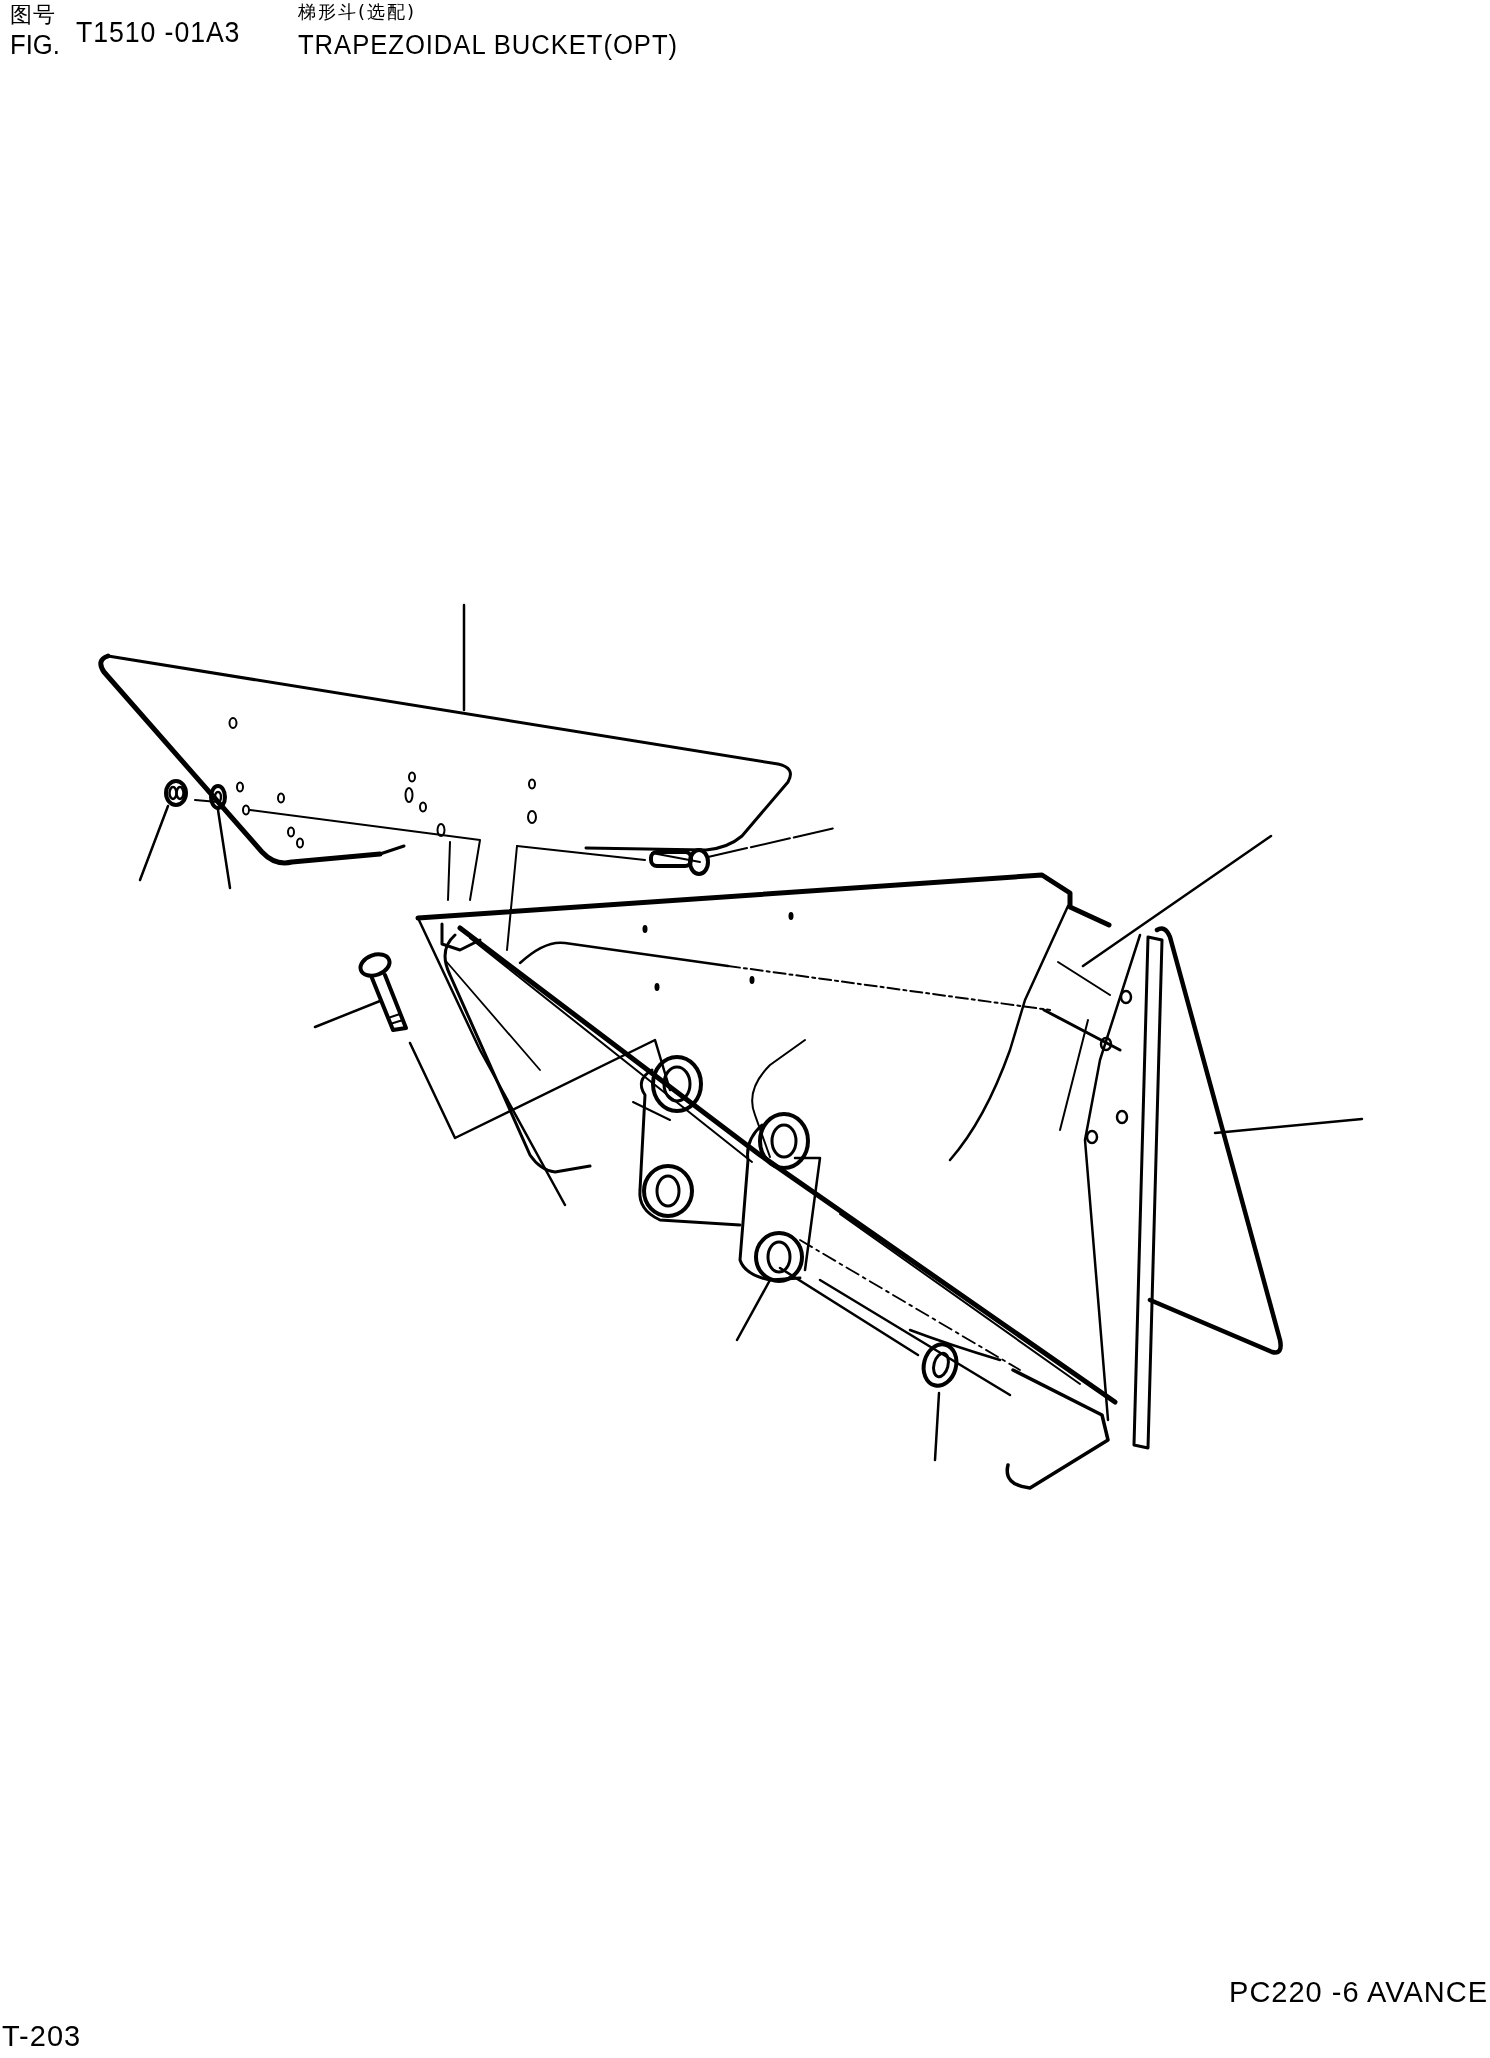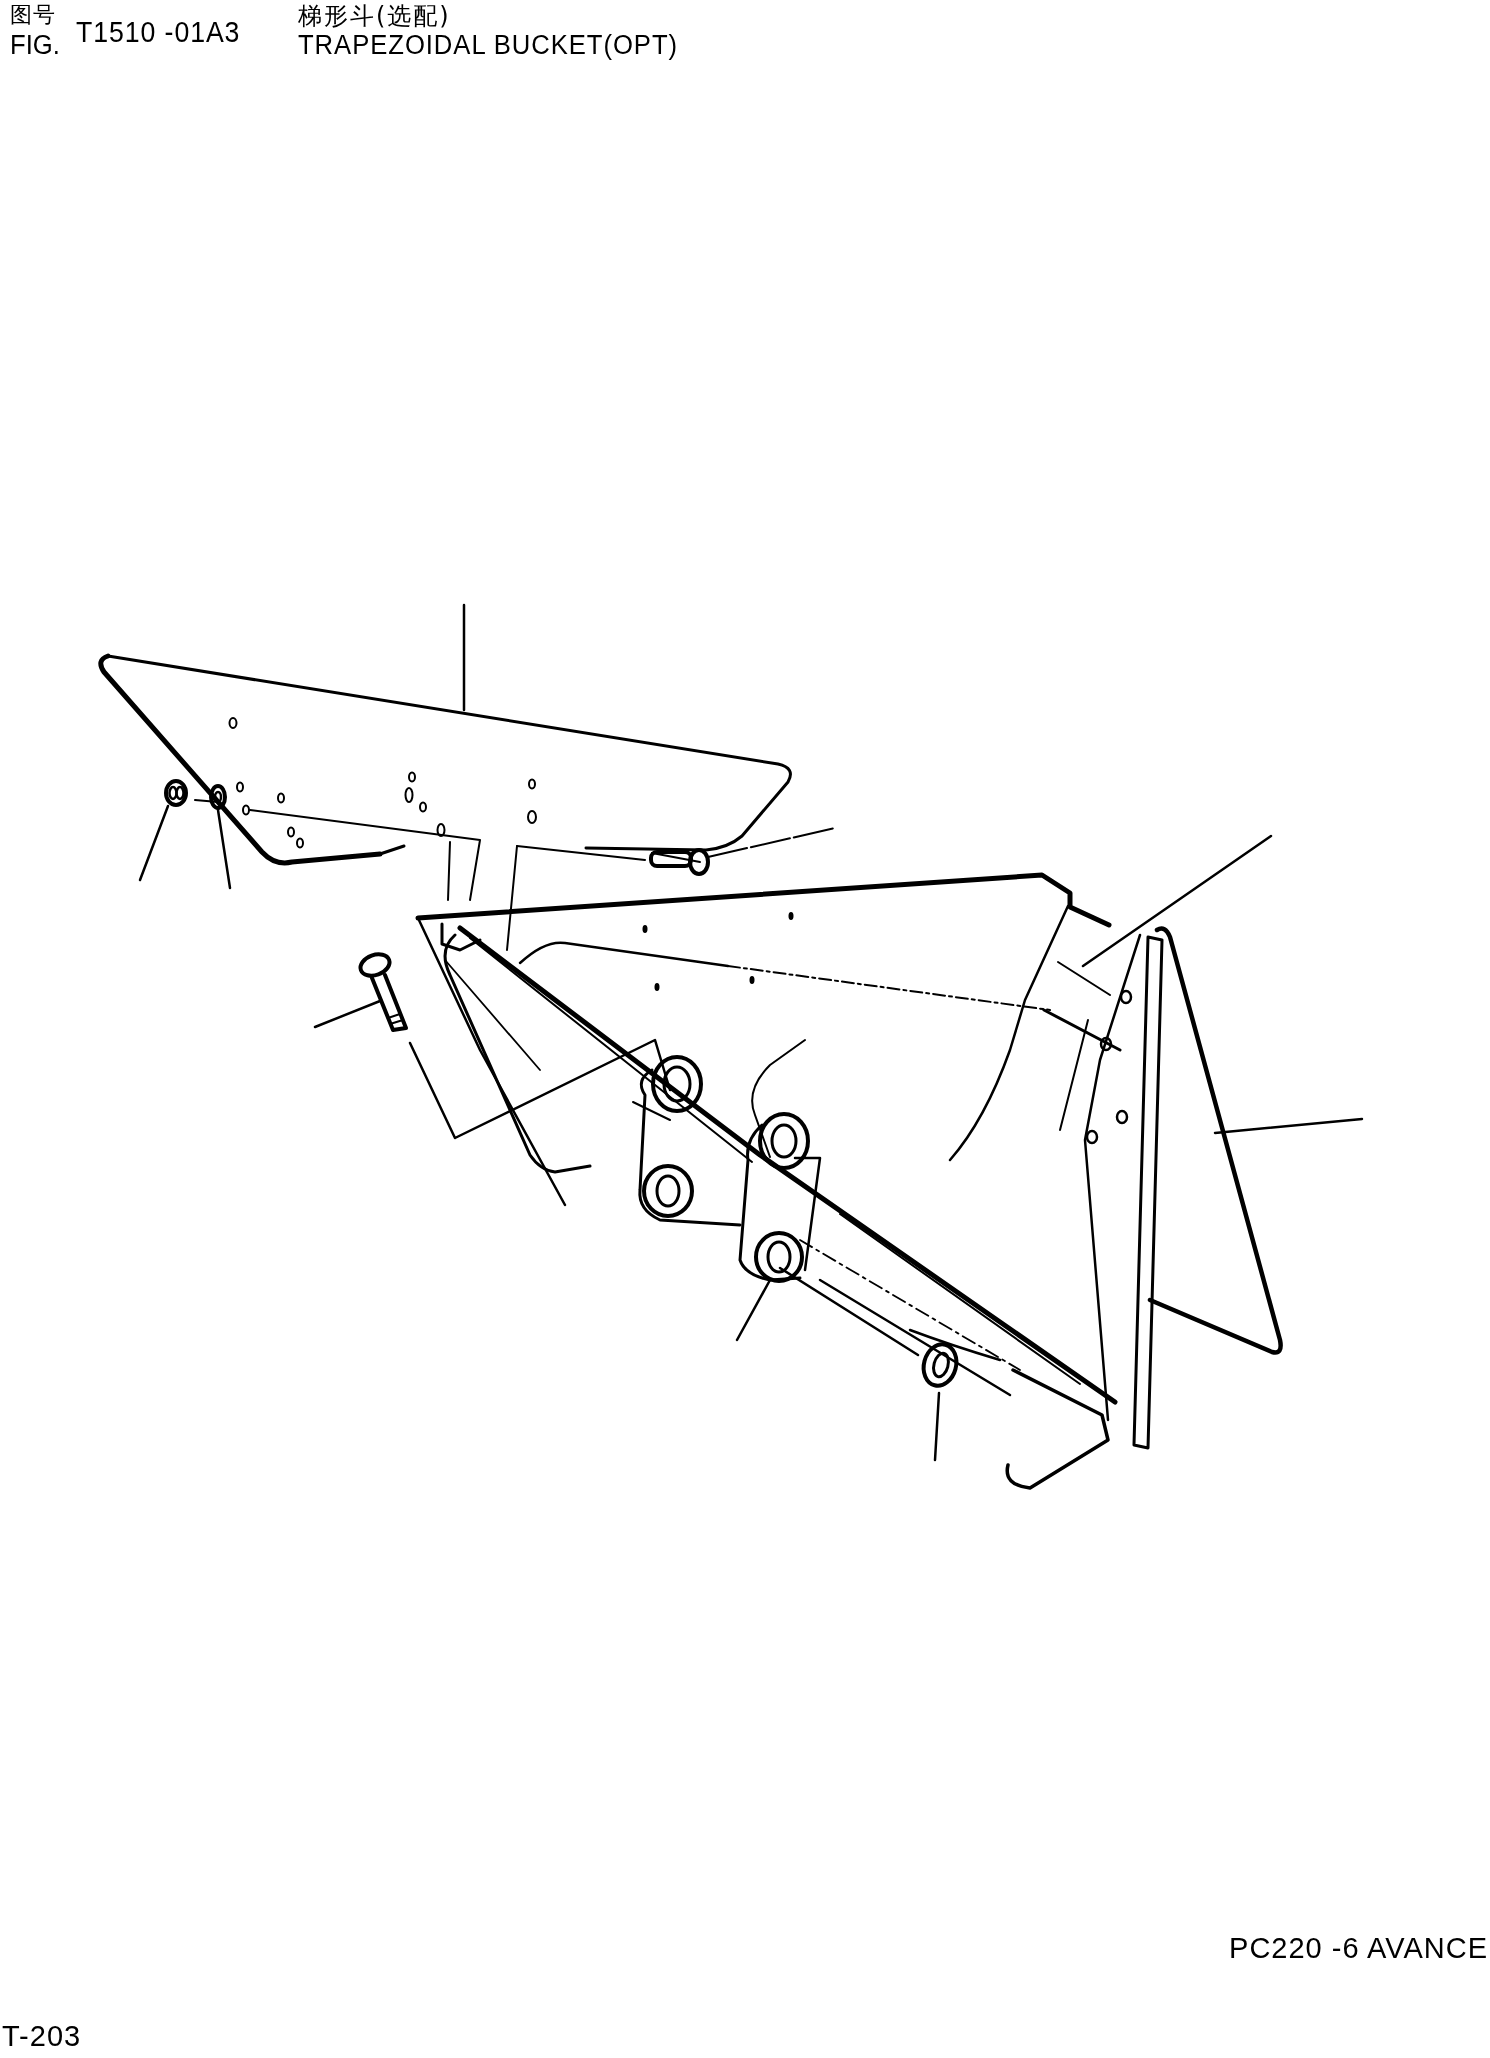--- a/index.html
+++ b/index.html
@@ -1,25 +1,25 @@
 <!DOCTYPE html>
 <html><head>
   <meta charset="utf-8">
   <style>
     html, body { margin: 0; padding: 0; background: #ffffff; }
     body { width: 1490px; height: 2058px; position: relative; overflow: hidden; color: #000; }
     .header { position: absolute; left: 8px; top: 0; width: 1490px; height: 70px; }
     .hdr-cn-label { position: absolute; left: 2px; top: 0px; font-family: "DejaVu Sans", sans-serif; font-size: 22px; letter-spacing: 1px; }
     .hdr-fig-label { position: absolute; left: 2px; top: 30px; font-family: "Liberation Sans", sans-serif; font-size: 27px; transform: scaleX(0.95); transform-origin: left; }
     .hdr-fig-number { position: absolute; left: 68px; top: 16px; font-family: "Liberation Sans", sans-serif; font-size: 29px; transform: scaleX(0.92); transform-origin: left; letter-spacing: 1px; }
-    .hdr-title-cn { position: absolute; left: 290px; top: 0px; font-family: "DejaVu Sans", sans-serif; font-size: 24px; letter-spacing: 2px; }
+    .hdr-title-cn { position: absolute; left: 290px; top: 0px; font-family: "DejaVu Sans", sans-serif; font-size: 18px; letter-spacing: 2px; }
     .hdr-title-en { position: absolute; left: 290px; top: 30px; font-family: "Liberation Sans", sans-serif; font-size: 27px; letter-spacing: 1px; transform: scaleX(0.95); transform-origin: left; }
     .drawing { position: absolute; left: 0; top: 0; width: 1490px; height: 2058px; }
     .footer-left { position: absolute; left: 2px; top: 2020px; font-family: "Liberation Sans", sans-serif; font-size: 29px; letter-spacing: 1px; }
-    .footer-right { position: absolute; right: 2px; top: 1932px; font-family: "Liberation Sans", sans-serif; font-size: 29px; letter-spacing: 1px; }
+    .footer-right { position: absolute; right: 2px; top: 1976px; font-family: "Liberation Sans", sans-serif; font-size: 29px; letter-spacing: 1px; }
   </style>
 </head>
 <body>
 
 <div class="header">
   <span class="hdr-cn-label">图号</span>
   <span class="hdr-fig-label">FIG.</span>
   <span class="hdr-fig-number">T1510 -01A3</span>
   <span class="hdr-title-cn">梯形斗(选配)</span>
   <span class="hdr-title-en">TRAPEZOIDAL BUCKET(OPT)</span>

